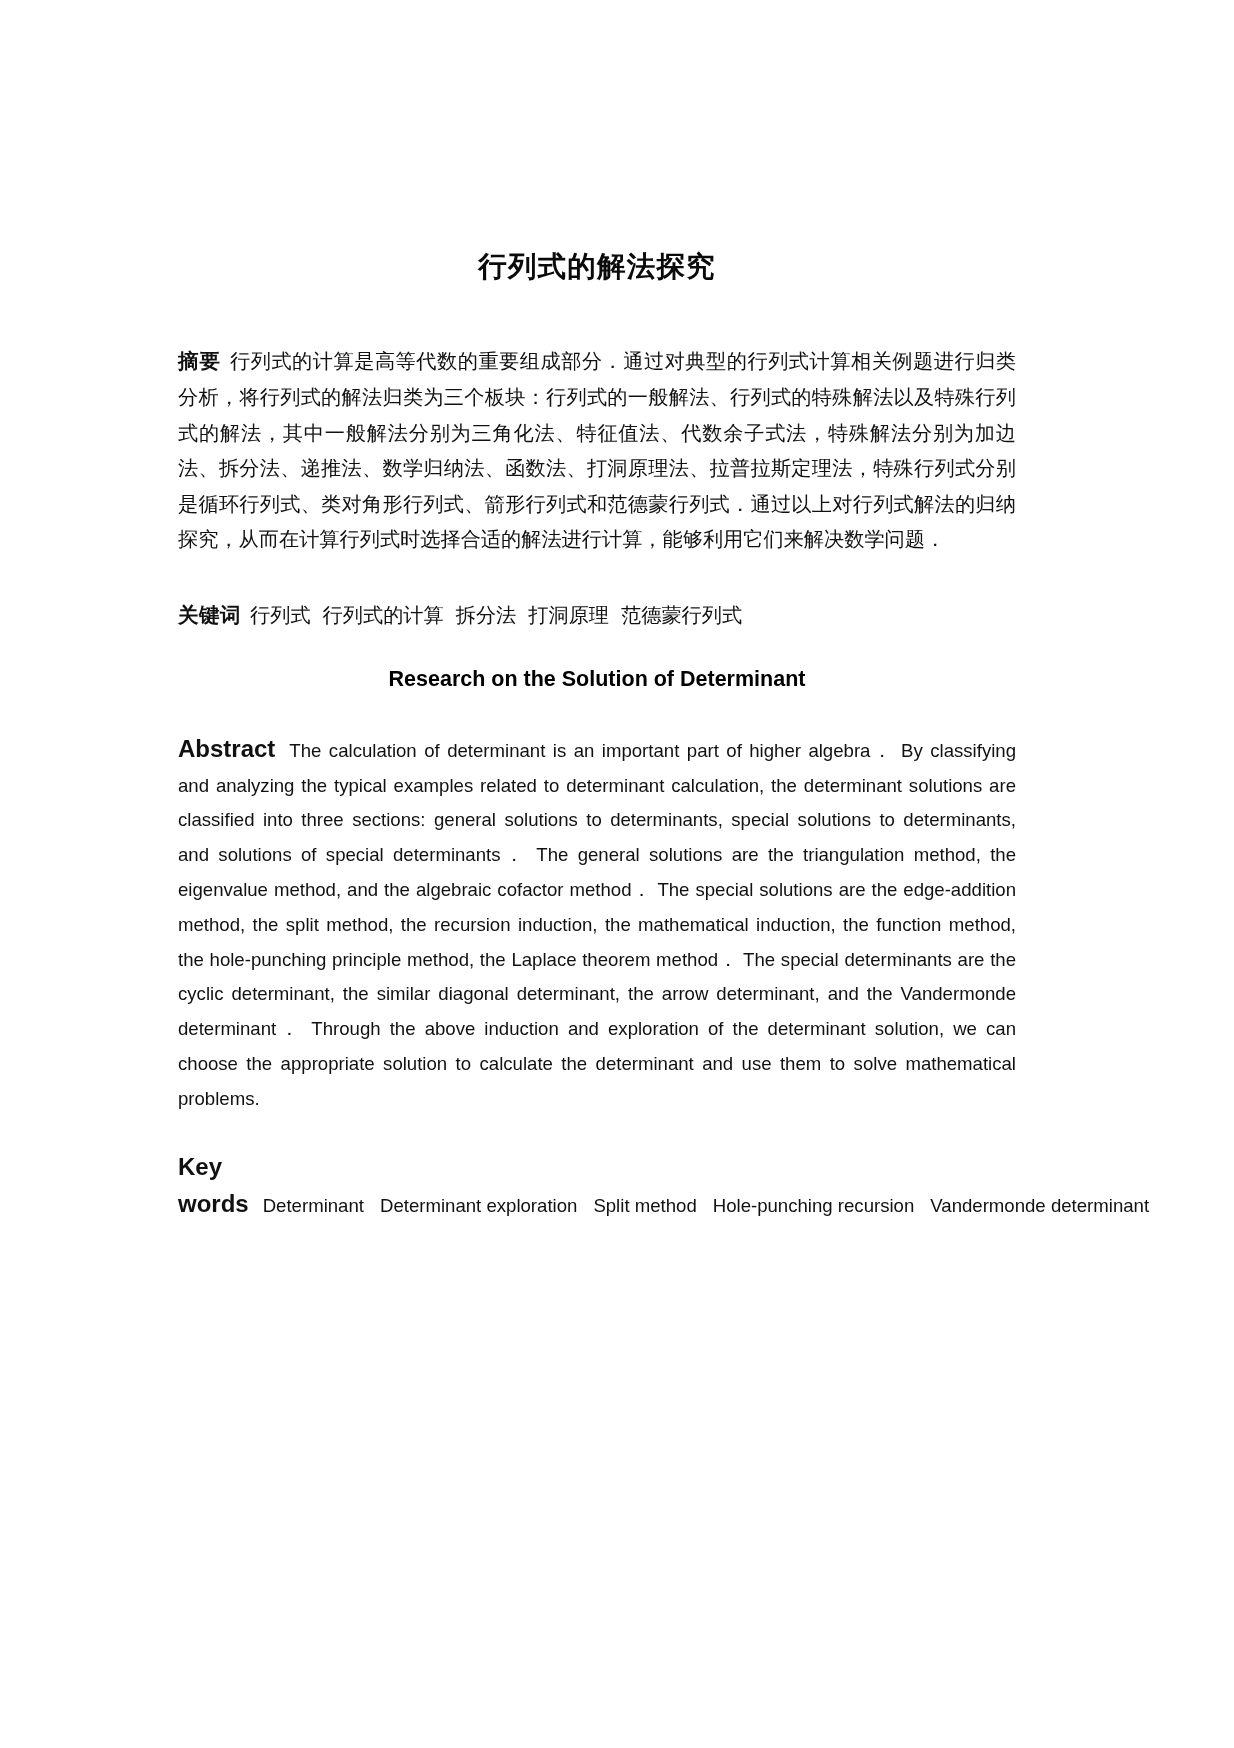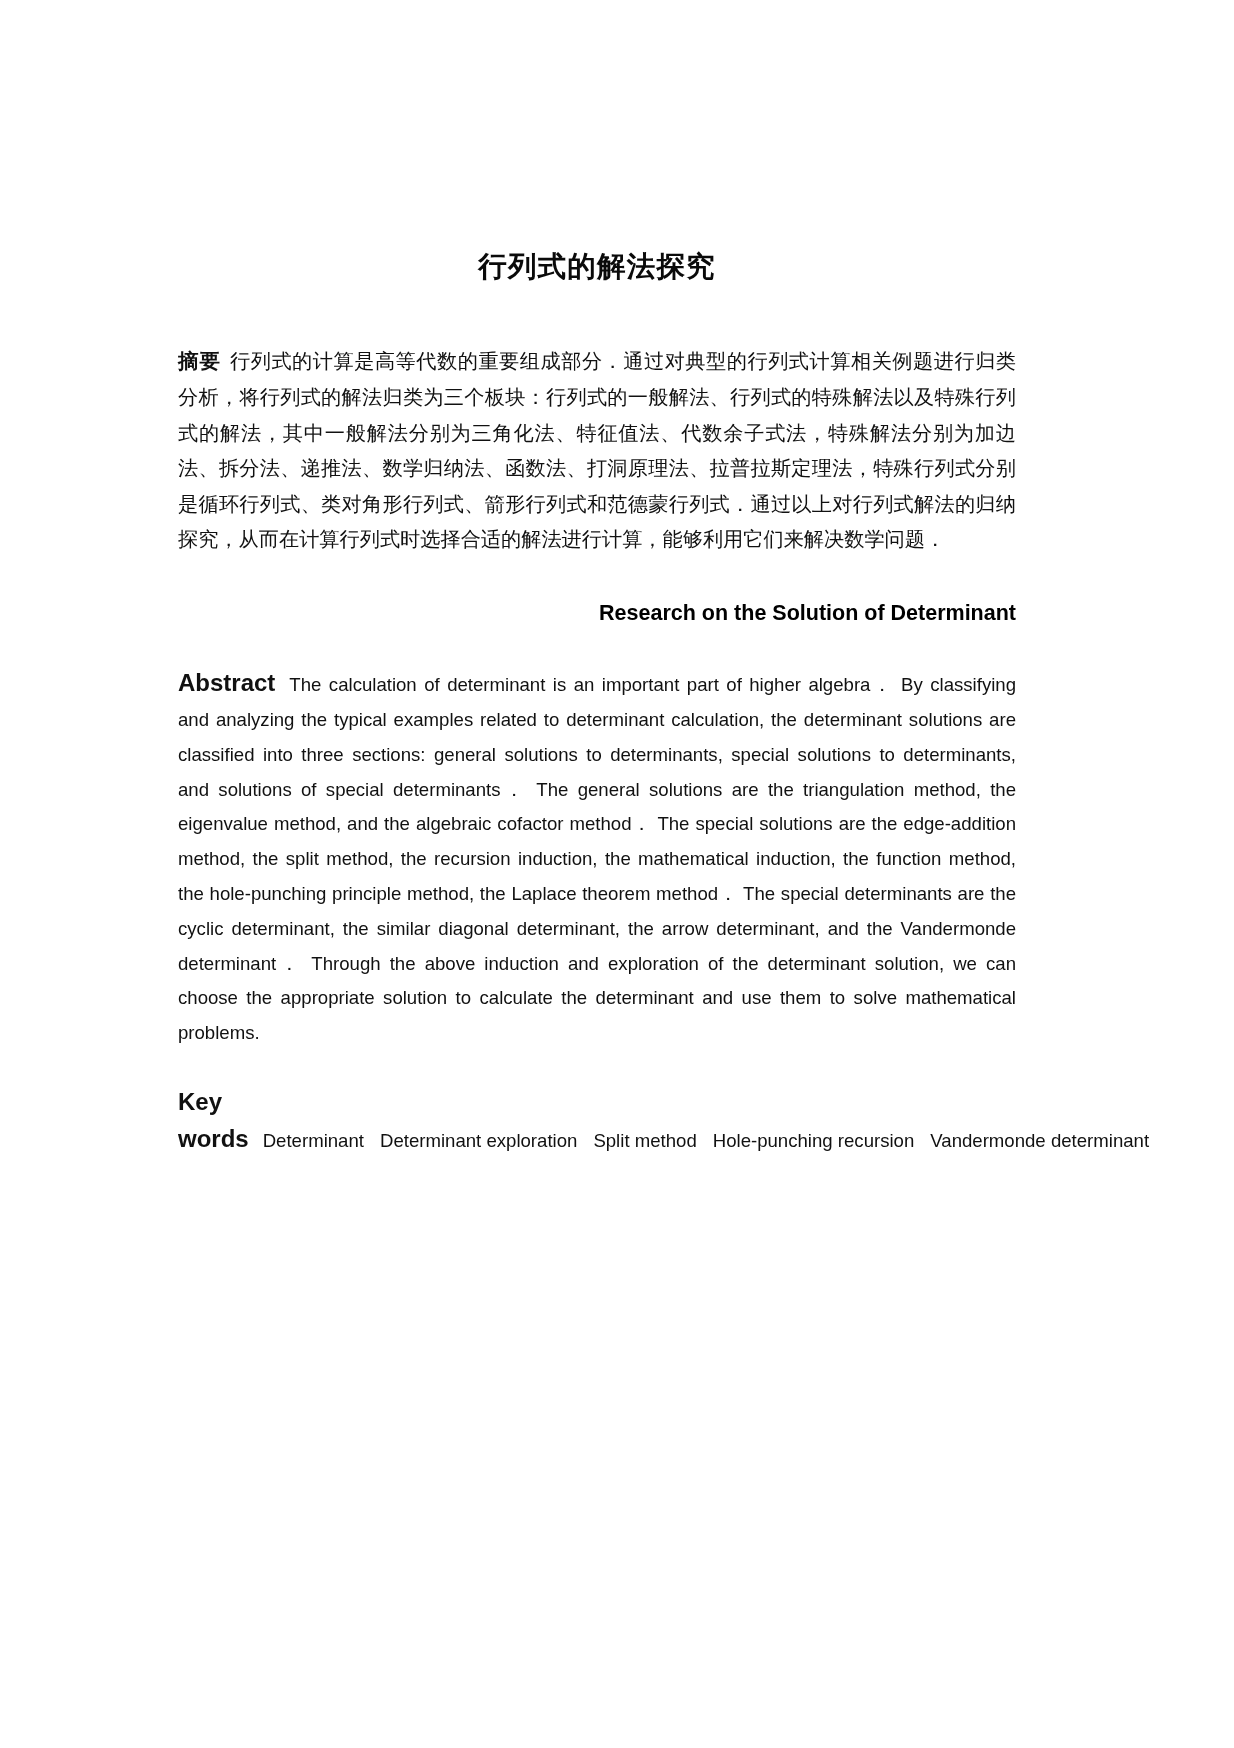--- a/index.html
+++ b/index.html
@@ -78,21 +78,21 @@
     letter-spacing: 0.5px;
     margin-right: 9px;
   }
   .cn-keywords .kw {
     margin-right: 12px;
     white-space: nowrap;
   }
 
   
   .en-title {
-    text-align: right;
+    text-align: center;
     font-family: "Liberation Sans", "DejaVu Sans", sans-serif;
     font-weight: 700;
     font-size: 21.5px;
     line-height: 1.4;
     margin: 0 0 38px 0;
     color: #000;
   }
 
   
   .en-abstract {
@@ -131,20 +131,21 @@
 </head>
 <body>
 
 <div class="page">
   <div class="content">
 
     <h1 class="cn-title">行列式的解法探究</h1>
 
     <p class="cn-abstract"><span class="lead">摘要</span><span>行列式的计算是高等代数的重要组成部分．通过对典型的行列式计算相关例题进行归类分析，将行列式的解法归类为三个板块：行列式的一般解法、行列式的特殊解法以及特殊行列式的解法，其中一般解法分别为三角化法、特征值法、代数余子式法，特殊解法分别为加边法、拆分法、递推法、数学归纳法、函数法、打洞原理法、拉普拉斯定理法，特殊行列式分别是循环行列式、类对角形行列式、箭形行列式和范德蒙行列式．通过以上对行列式解法的归纳探究，从而在计算行列式时选择合适的解法进行计算，能够利用它们来解决数学问题．</span></p>
 
+    <p class="cn-keywords"><span class="lead">关键词</span><span class="kw">行列式</span><span class="kw">行列式的计算</span><span class="kw">拆分法</span><span class="kw">打洞原理</span><span class="kw">范德蒙行列式</span></p>
 
     <h2 class="en-title">Research on the Solution of Determinant</h2>
 
     <p class="en-abstract"><span class="lead">Abstract</span><span>The calculation of determinant is an important part of higher algebra． By classifying and analyzing the typical examples related to determinant calculation, the determinant solutions are classified into three sections: general solutions to determinants, special solutions to determinants, and solutions of special determinants． The general solutions are the triangulation method, the eigenvalue method, and the algebraic cofactor method． The special solutions are the edge-addition method, the split method, the recursion induction, the mathematical induction, the function method, the hole-punching principle method, the Laplace theorem method． The special determinants are the cyclic determinant, the similar diagonal determinant, the arrow determinant, and the Vandermonde determinant． Through the above induction and exploration of the determinant solution, we can choose the appropriate solution to calculate the determinant and use them to solve mathematical problems.</span></p>
 
     <p class="en-keywords"><span class="lead">Key words</span><span class="kw">Determinant</span><span class="kw">Determinant exploration</span><span class="kw">Split method</span><span class="kw">Hole-punching recursion</span><span class="kw">Vandermonde determinant</span></p>
 
   </div>
 </div>
 

